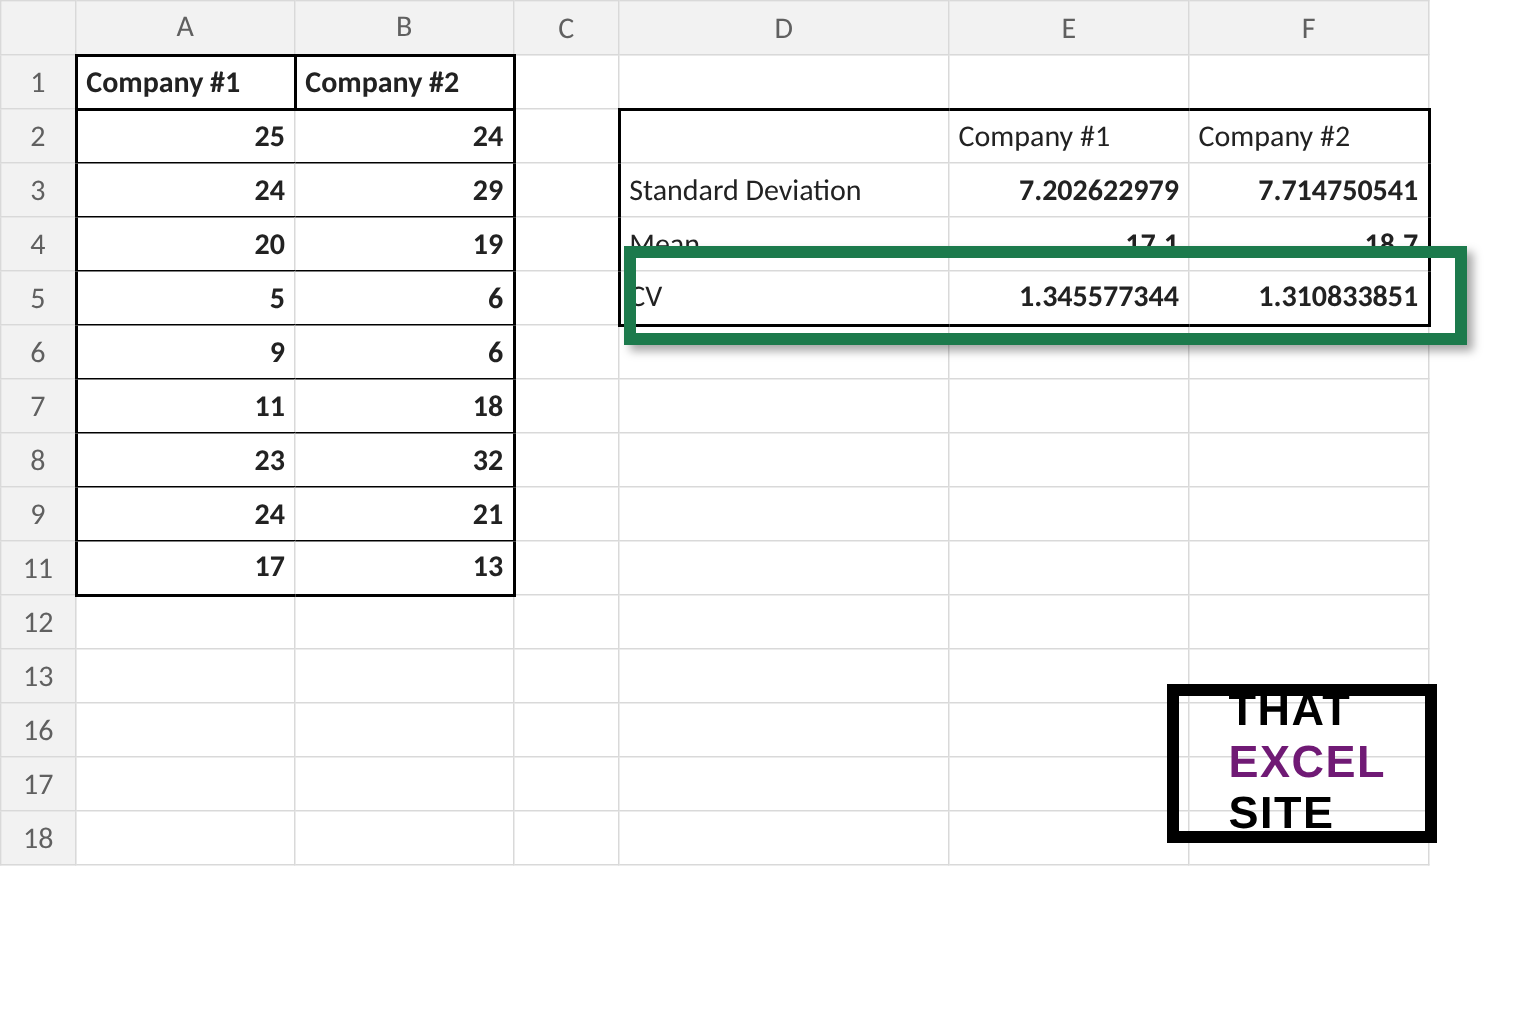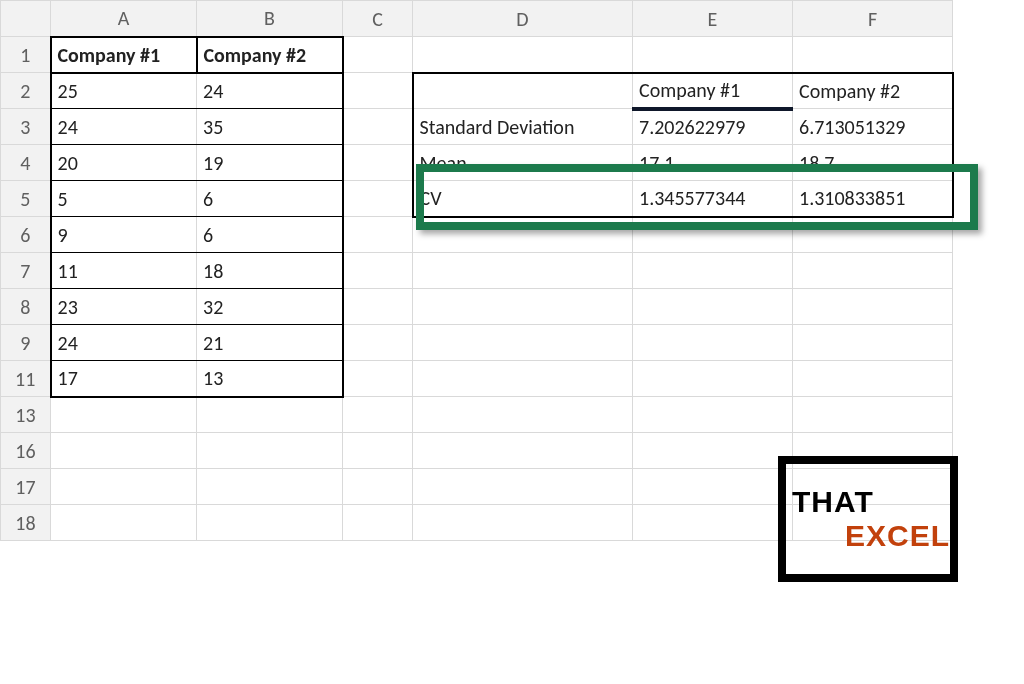--- a/index.html
+++ b/index.html
@@ -38,55 +38,55 @@
     background: #f2f2f2;
     font-weight: normal;
     text-align: center;
     color: #606060;
   }
   .colA, .colB { width: 146px; }
   .colC { width: 70px; }
   .colD { width: 220px; }
   .colE, .colF { width: 160px; }
   .bold { font-weight: 700; }
-  .num { text-align: left; }
+  .num { text-align: right; font-weight: bold; }
   .thick-top    { border-top: 2px solid #000 !important; }
   .thick-bottom { border-bottom: 2px solid #000 !important; }
   .thick-left   { border-left: 2px solid #000 !important; }
   .thick-right  { border-right: 2px solid #000 !important; }
   .gray { color: #7a7a7a; }
   .highlight-frame {
     position: absolute;
     border: 8px solid #1c7a4c;
     box-shadow: 4px 4px 6px rgba(0,0,0,0.35);
     pointer-events: none;
     box-sizing: border-box;
   }
   .logo {
     position: absolute;
     right: 66px;
     top: 456px;
     width: 180px;
-    height: 126px;
+    height: 106px;
     border: 8px solid #000;
     box-sizing: border-box;
     display: flex;
     flex-direction: column;
     justify-content: center;
-    padding-left: 6px;
+    padding-left: 33px;
     font-family: "Arial Black", Arial, sans-serif;
   }
   .logo span {
     display: block;
     font-weight: 900;
     font-size: 30px;
     line-height: 1.15;
     letter-spacing: 1px;
   }
-  .logo .green { color: #c2410c; text-align: right; }
+  .logo .green { color: #701a75; }
 </style>
 </head>
 <body>
 
 <table class="grid">
   <tbody>
       <tr>
     <th class="rowhdr"></th>
     <th class="colA">A</th>
     <th class="colB">B</th>
@@ -112,25 +112,25 @@
     <td class="num thick-right" style="border-left:1px solid #000;border-bottom:1px solid #000">24</td>
     <td></td>
     <td class="thick-top thick-left"></td>
     <td class="thick-top" style="border-left:1px solid #000">Company #1</td>
     <td class="thick-top thick-right" style="border-left:1px solid #000">Company #2</td>
   </tr>
 
   <tr>
     <th class="rowhdr">3</th>
     <td class="num thick-left" style="border-bottom:1px solid #000">24</td>
-    <td class="num thick-right" style="border-left:1px solid #000;border-bottom:1px solid #000">35</td>
+    <td class="num thick-right" style="border-left:1px solid #000;border-bottom:1px solid #000">29</td>
     <td></td>
     <td class="thick-left" style="border-top:1px solid #000">Standard Deviation</td>
-    <td class="num gray" style="border-left:1px solid #000;border-top:4px solid #0f172a">7.202622979</td>
-    <td class="num gray thick-right" style="border-left:1px solid #000;border-top:1px solid #000">6.713051329</td>
+    <td class="num gray" style="border-left:1px solid #000;border-top:1px solid #0f172a">7.202622979</td>
+    <td class="num gray thick-right" style="border-left:1px solid #000;border-top:1px solid #000">7.714750541</td>
   </tr>
 
   <tr>
     <th class="rowhdr">4</th>
     <td class="num thick-left" style="border-bottom:1px solid #000">20</td>
     <td class="num thick-right" style="border-left:1px solid #000;border-bottom:1px solid #000">19</td>
     <td></td>
     <td class="thick-left" style="border-top:1px solid #000">Mean</td>
     <td class="num" style="border-left:1px solid #000;border-top:1px solid #000">17.1</td>
     <td class="num thick-right" style="border-left:1px solid #000;border-top:1px solid #000">18.7</td>
@@ -191,20 +191,29 @@
     <th class="rowhdr">11</th>
     <td class="num thick-left thick-bottom">17</td>
     <td class="num thick-right thick-bottom" style="border-left:1px solid #000">13</td>
     <td></td>
     <td></td>
     <td></td>
     <td></td>
   </tr>
 
   <tr>
+        <th class="rowhdr">12</th>
+        <td></td>
+        <td></td>
+        <td></td>
+        <td></td>
+        <td></td>
+        <td></td>
+      </tr>
+  <tr>
         <th class="rowhdr">13</th>
         <td></td>
         <td></td>
         <td></td>
         <td></td>
         <td></td>
         <td></td>
       </tr>
   <tr>
         <th class="rowhdr">16</th>
@@ -235,13 +244,14 @@
       </tr>
 
 </tbody>
   </table>
 
 <div class="highlight-frame" style="left:416px; top:164px; width:562px; height:66px;"></div>
 
 <div class="logo">
   <span>THAT</span>
   <span class="green">EXCEL</span>
+  <span>SITE</span>
 </div>
 
 </body></html>

